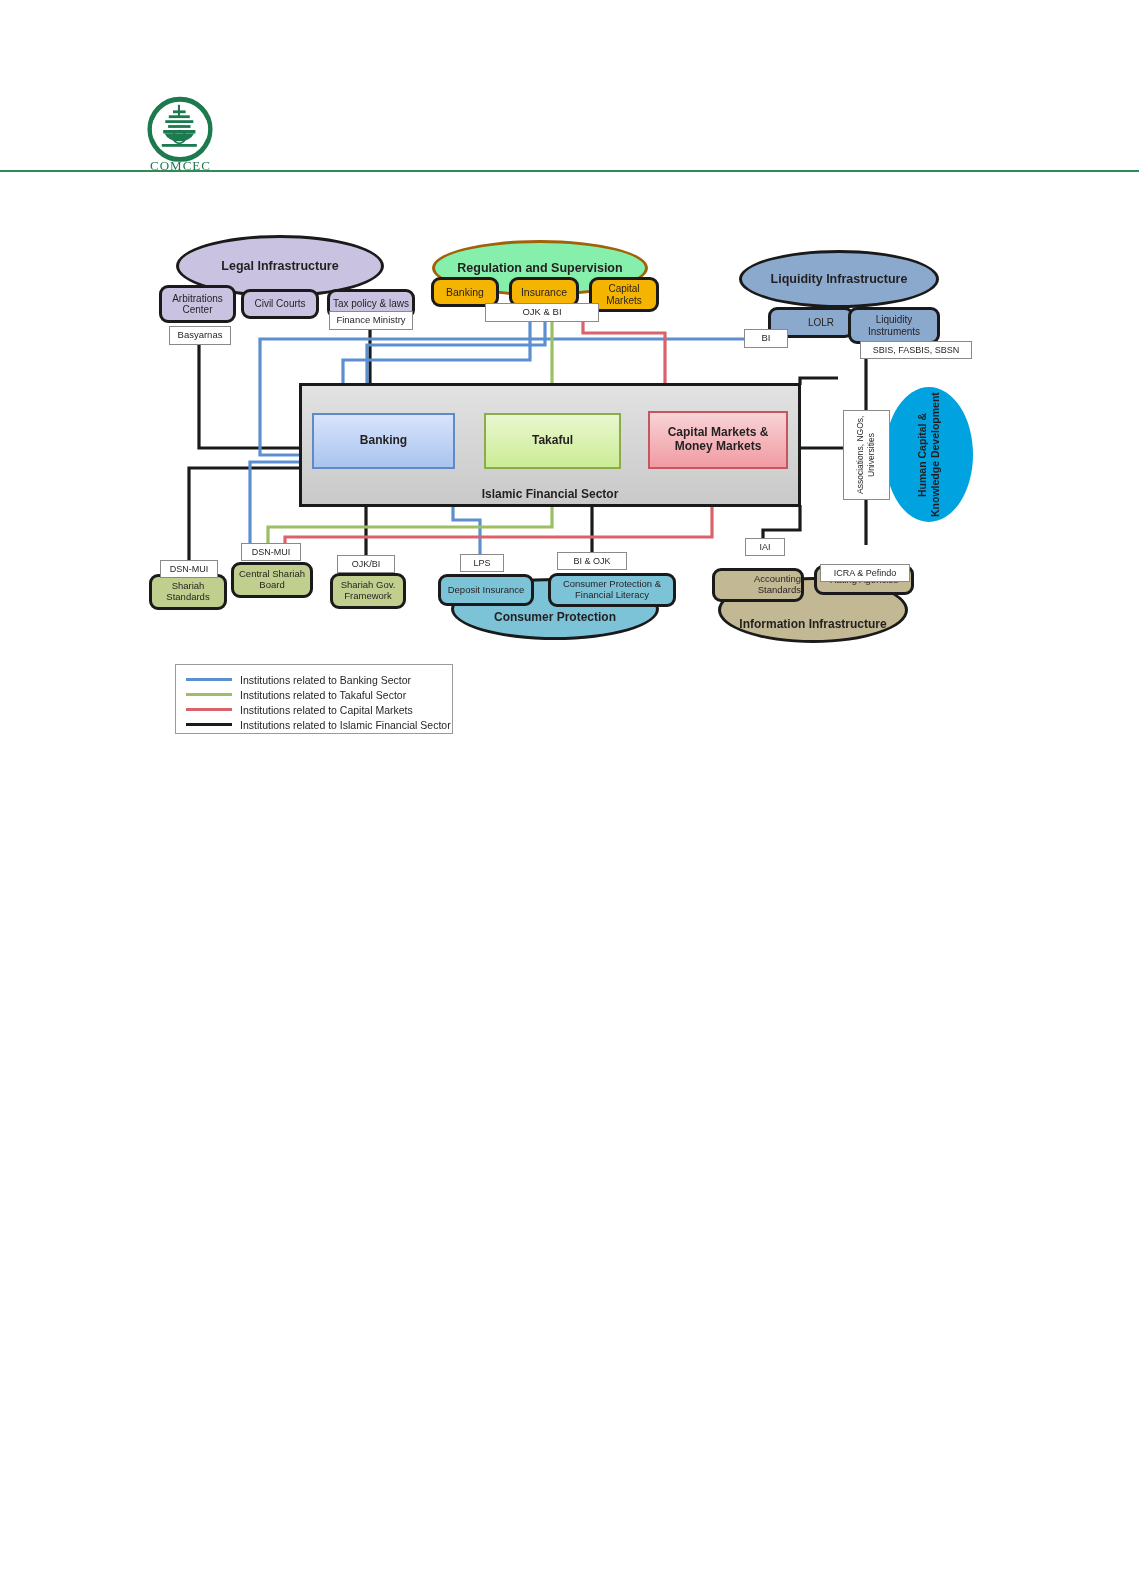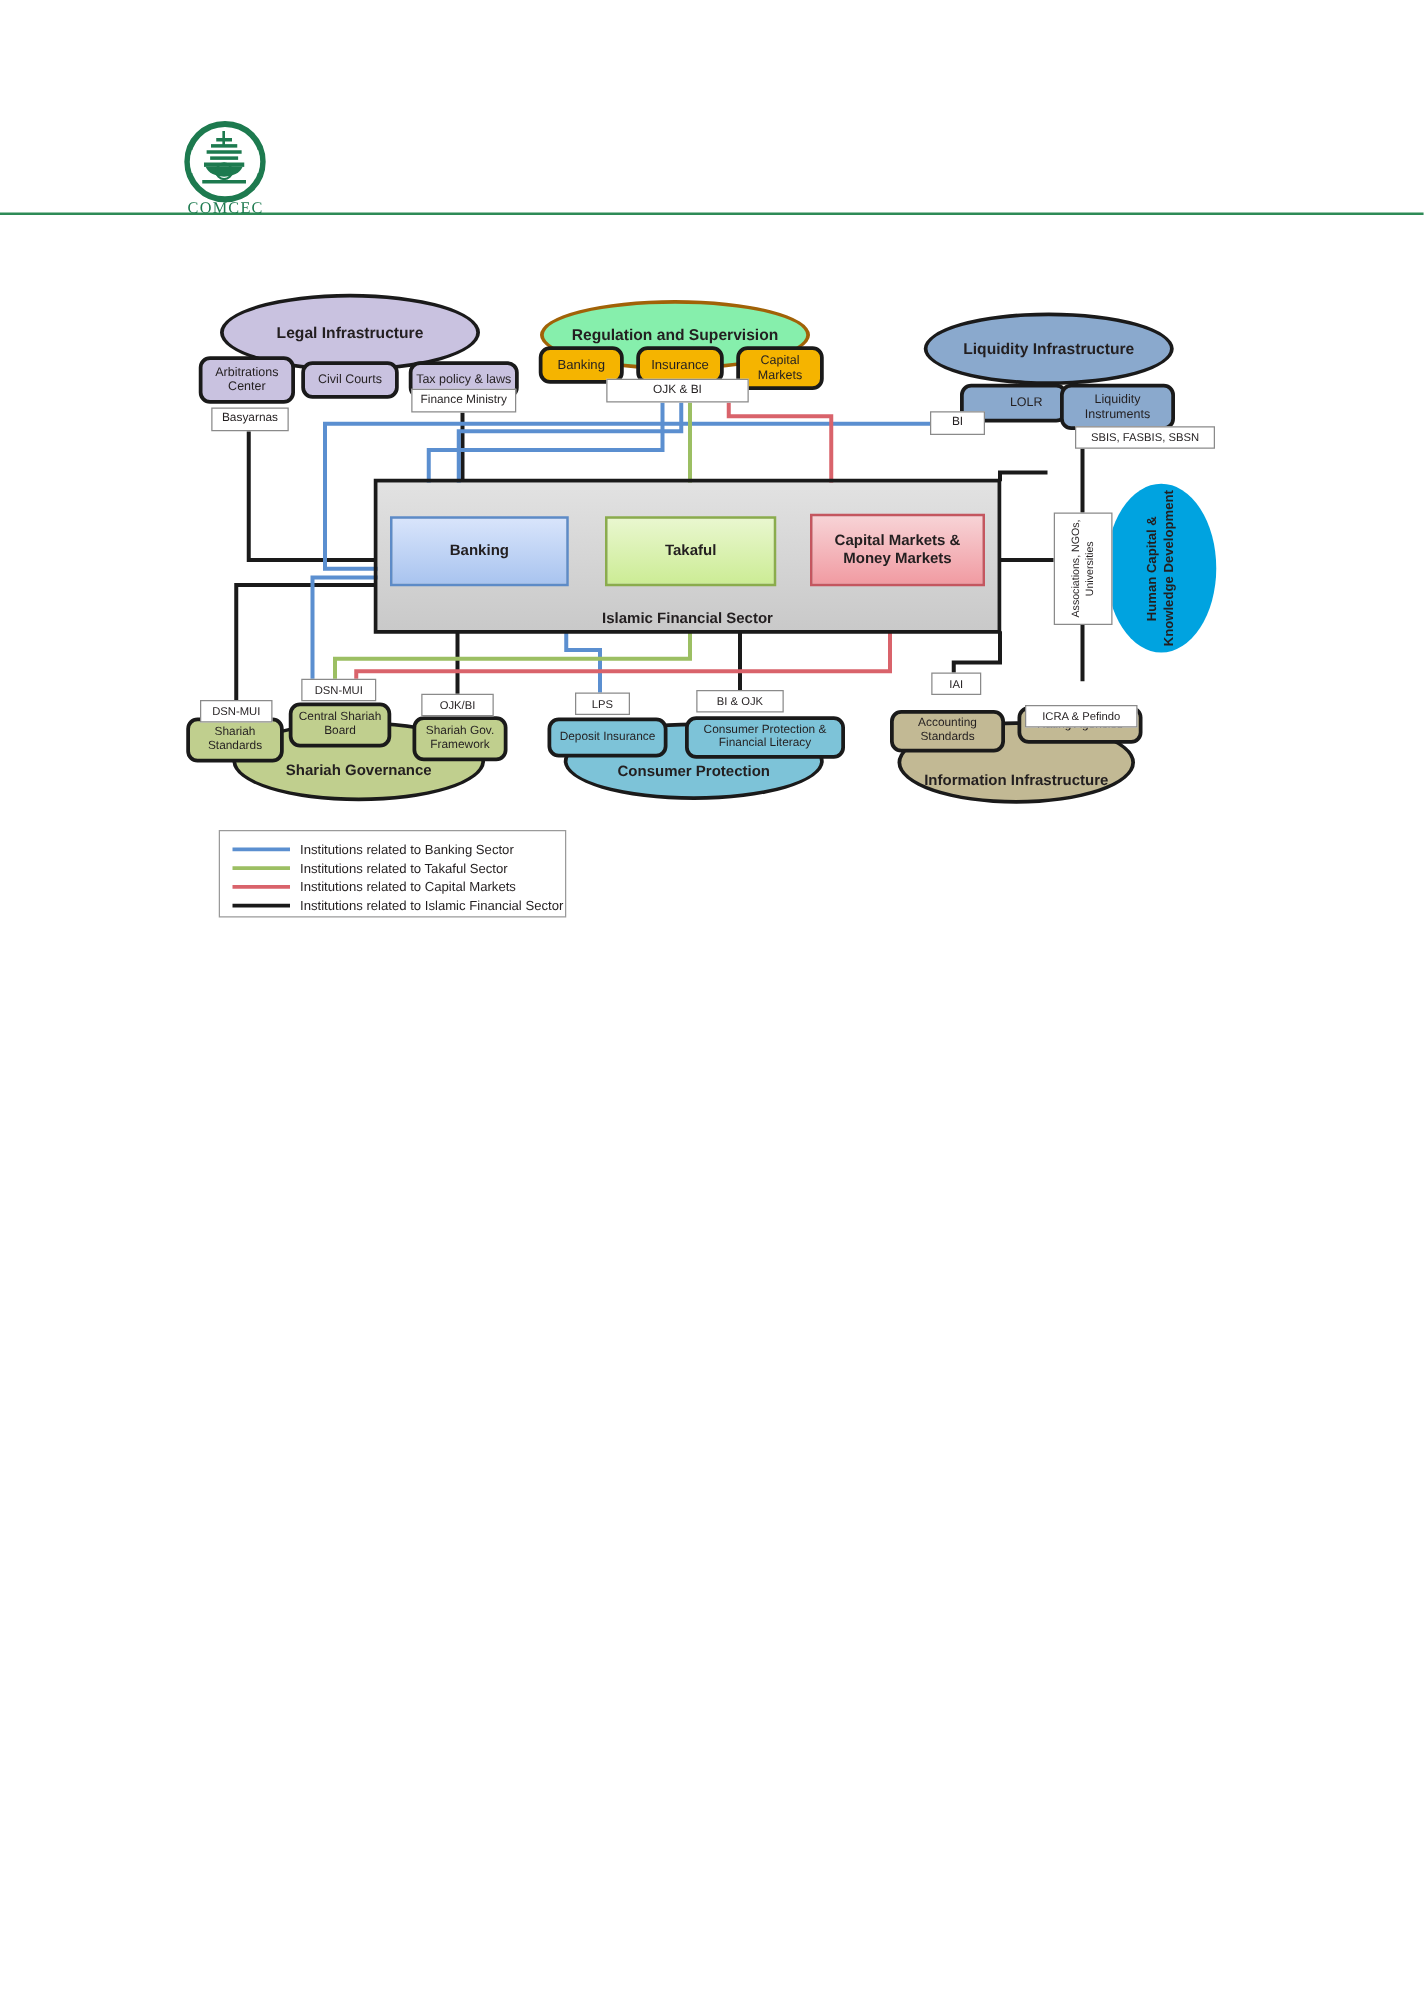--- a/index.html
+++ b/index.html
@@ -148,36 +148,35 @@
   <div class="node s-capital" style="left:648px;top:411px;width:140px;height:58px;font-size:12px;padding:0 6px;">Capital Markets &amp; Money Markets</div>
   <div class="node s-takaful" style="left:484px;top:413px;width:137px;height:56px;font-size:12px;">Takaful</div>
 
   <div class="node ellipse ell-hc" style="left:885px;top:387px;width:88px;height:135px;">
     <span class="vtext" style="font-size:10.5px;font-weight:bold;color:#231f20;line-height:1.25;">Human Capital &amp; Knowledge Development</span>
   </div>
   <div class="node wbox" style="left:843px;top:410px;width:47px;height:90px;">
     <span class="vtext" style="font-size:8.5px;line-height:1.3;">Associations, NGOs, Universities</span>
   </div>
 
-  <div class="node ellipse ell-shariah" style="left:186px;top:577px;width:202px;height:64px;font-size:12px;align-items:flex-end;padding-bottom:14px;">Shariah Governance</div>
   <div class="node rbox b-shariah" style="left:149px;top:574px;width:78px;height:36px;font-size:9.5px;">Shariah Standards</div>
   <div class="node rbox b-shariah" style="left:231px;top:562px;width:82px;height:36px;font-size:9.5px;">Central Shariah Board</div>
   <div class="node rbox b-shariah" style="left:330px;top:573px;width:76px;height:36px;font-size:9.5px;">Shariah Gov. Framework</div>
   <div class="node wbox" style="left:160px;top:560px;width:58px;height:18px;font-size:9px;">DSN-MUI</div>
   <div class="node wbox" style="left:241px;top:543px;width:60px;height:18px;font-size:9px;">DSN-MUI</div>
   <div class="node wbox" style="left:337px;top:555px;width:58px;height:18px;font-size:9px;">OJK/BI</div>
 
   <div class="node ellipse ell-consumer" style="left:451px;top:578px;width:208px;height:62px;font-size:12px;align-items:flex-end;padding-bottom:12px;">Consumer Protection</div>
   <div class="node rbox b-consumer" style="left:438px;top:574px;width:96px;height:32px;font-size:9.5px;">Deposit Insurance</div>
   <div class="node rbox b-consumer" style="left:548px;top:573px;width:128px;height:34px;font-size:9.5px;">Consumer Protection &amp; Financial Literacy</div>
   <div class="node wbox" style="left:460px;top:554px;width:44px;height:18px;font-size:9px;">LPS</div>
   <div class="node wbox" style="left:557px;top:552px;width:70px;height:18px;font-size:9px;">BI &amp; OJK</div>
 
   <div class="node ellipse ell-info" style="left:718px;top:577px;width:190px;height:66px;font-size:12px;align-items:flex-end;padding-bottom:8px;">Information Infrastructure</div>
-  <div class="node rbox b-info" style="left:712px;top:568px;width:92px;height:34px;font-size:9.5px;">Accounting Standards</div>
+  <div class="node rbox b-info" style="left:712px;top:568px;width:92px;height:34px;font-size:9.5px;text-align:right;">Accounting Standards</div>
   <div class="node rbox b-info" style="left:814px;top:565px;width:100px;height:30px;font-size:9.5px;">Rating Agencies</div>
   <div class="node wbox" style="left:745px;top:538px;width:40px;height:18px;font-size:9px;">IAI</div>
   <div class="node wbox" style="left:820px;top:564px;width:90px;height:18px;font-size:9px;">ICRA &amp; Pefindo</div>
 
   <div id="legend">
     <div class="leg-row" style="top:7px;">
       <span class="leg-swatch" style="background:#5b8fd0;"></span>
       <span class="leg-label">Institutions related to Banking Sector</span>
     </div>
     <div class="leg-row" style="top:22px;">

